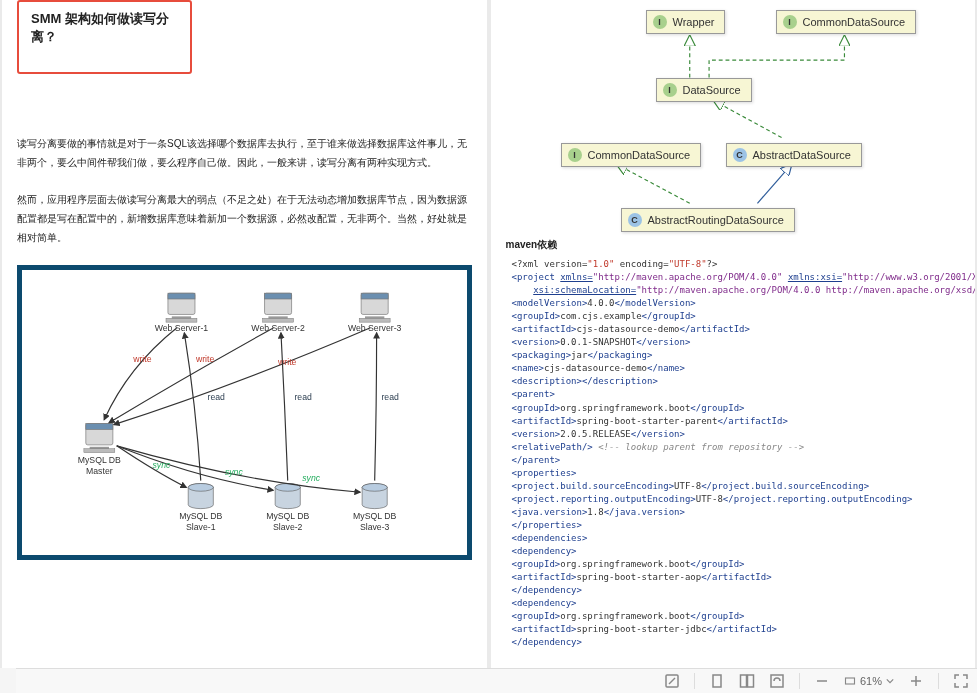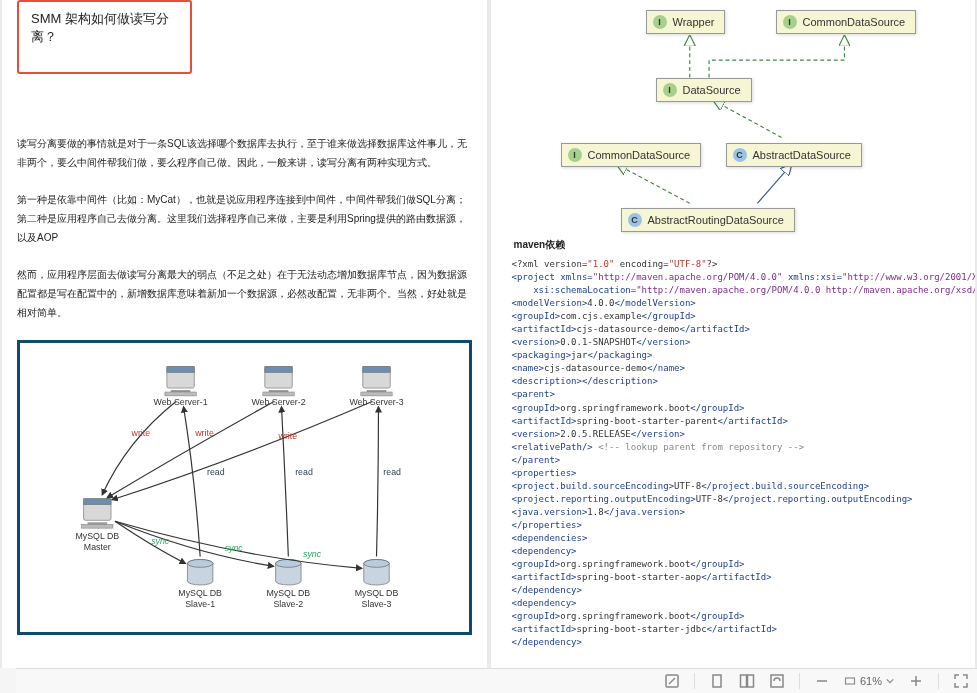--- a/index.html
+++ b/index.html
@@ -32,39 +32,39 @@
     
     .title-box {
       border: 2px solid #e74c3c;
       border-radius: 3px;
       padding: 8px 12px;
       margin-bottom: 60px;
       width: 175px;
     }
     .title-box .title {
       font-size: 13px;
-      font-weight: 400;
+      font-weight: 700;
       color: #222;
       margin-bottom: 8px;
     }
     .title-box .subtitle {
       font-size: 9px;
       color: #e0e0e0;
     }
 
     .para {
       font-size: 10px;
       line-height: 1.9;
       color: #222;
       margin-bottom: 18px;
     }
 
     
     .arch-diagram {
-      border: 3px solid #0c4a6e;
+      border: 5px solid #0c4a6e;
       height: 295px;
       margin-bottom: 18px;
       position: relative;
       background: #fff;
     }
     .arch-svg { width: 100%; height: 100%; }
     .server-label {
       font-size: 9px;
       font-family: Verdana, sans-serif;
       fill: #333;
@@ -133,34 +133,34 @@
       font-size: 11px;
       font-weight: bold;
       color: #222;
       margin: 8px 0 6px;
     }
     .subhead {
       font-size: 10px;
       font-weight: bold;
       color: #222;
       margin-bottom: 6px;
-      margin-left: 8px;
+      margin-left: 0;
     }
     .xml-block {
       font-family: Consolas, monospace;
       font-size: 9px;
       line-height: 1.45;
       margin-left: 6px;
       white-space: pre;
     }
     .xml-block .tag { color: #1e3f8f; font-weight: normal; }
-    .xml-block .attr { color: #1e3f8f; }
+    .xml-block .attr { color: #1e3f8f; text-decoration: underline; }
     .xml-block .str { color: #c0392b; }
     .xml-block .str2 { color: #7f2a8a; }
-    .xml-block .cmt { color: #888; }
+    .xml-block .cmt { color: #888; font-style: italic; }
 
     
     .status-bar {
       position: absolute;
       bottom: 0;
       left: 16px;
       right: 0;
       height: 25px;
       background: #f8f8f8;
       border-top: 1px solid #ddd;
@@ -198,21 +198,20 @@
 
 <div class="content-area">
 
   <div class="page page-left">
     <div class="title-box">
       <div class="title">SMM 架构如何做读写分离？</div>
       <div class="subtitle">&nbsp;</div>
     </div>
 
     <p class="para">读写分离要做的事情就是对于一条SQL该选择哪个数据库去执行，至于谁来做选择数据库这件事儿，无非两个，要么中间件帮我们做，要么程序自己做。因此，一般来讲，读写分离有两种实现方式。</p>
-    <p class="para">第一种是依靠中间件（比如：MyCat），也就是说应用程序连接到中间件，中间件帮我们做SQL分离；第二种是应用程序自己去做分离。这里我们选择程序自己来做，主要是利用Spring提供的路由数据源，以及AOP</p>
     <p class="para">然而，应用程序层面去做读写分离最大的弱点（不足之处）在于无法动态增加数据库节点，因为数据源配置都是写在配置中的，新增数据库意味着新加一个数据源，必然改配置，无非两个。当然，好处就是相对简单。</p>
 
     <div class="arch-diagram">
       <svg class="arch-svg" viewBox="0 0 440 295">
         <defs>
           <marker id="arr" markerWidth="6" markerHeight="6" refX="5" refY="3" orient="auto">
             <path d="M0,0 L6,3 L0,6 Z" class="arrow-head"></path>
           </marker>
           <g id="server-icon">
             <rect x="-14" y="-16" width="28" height="22" rx="2" fill="#d8d8d8" stroke="#777" stroke-width="0.7"></rect>

